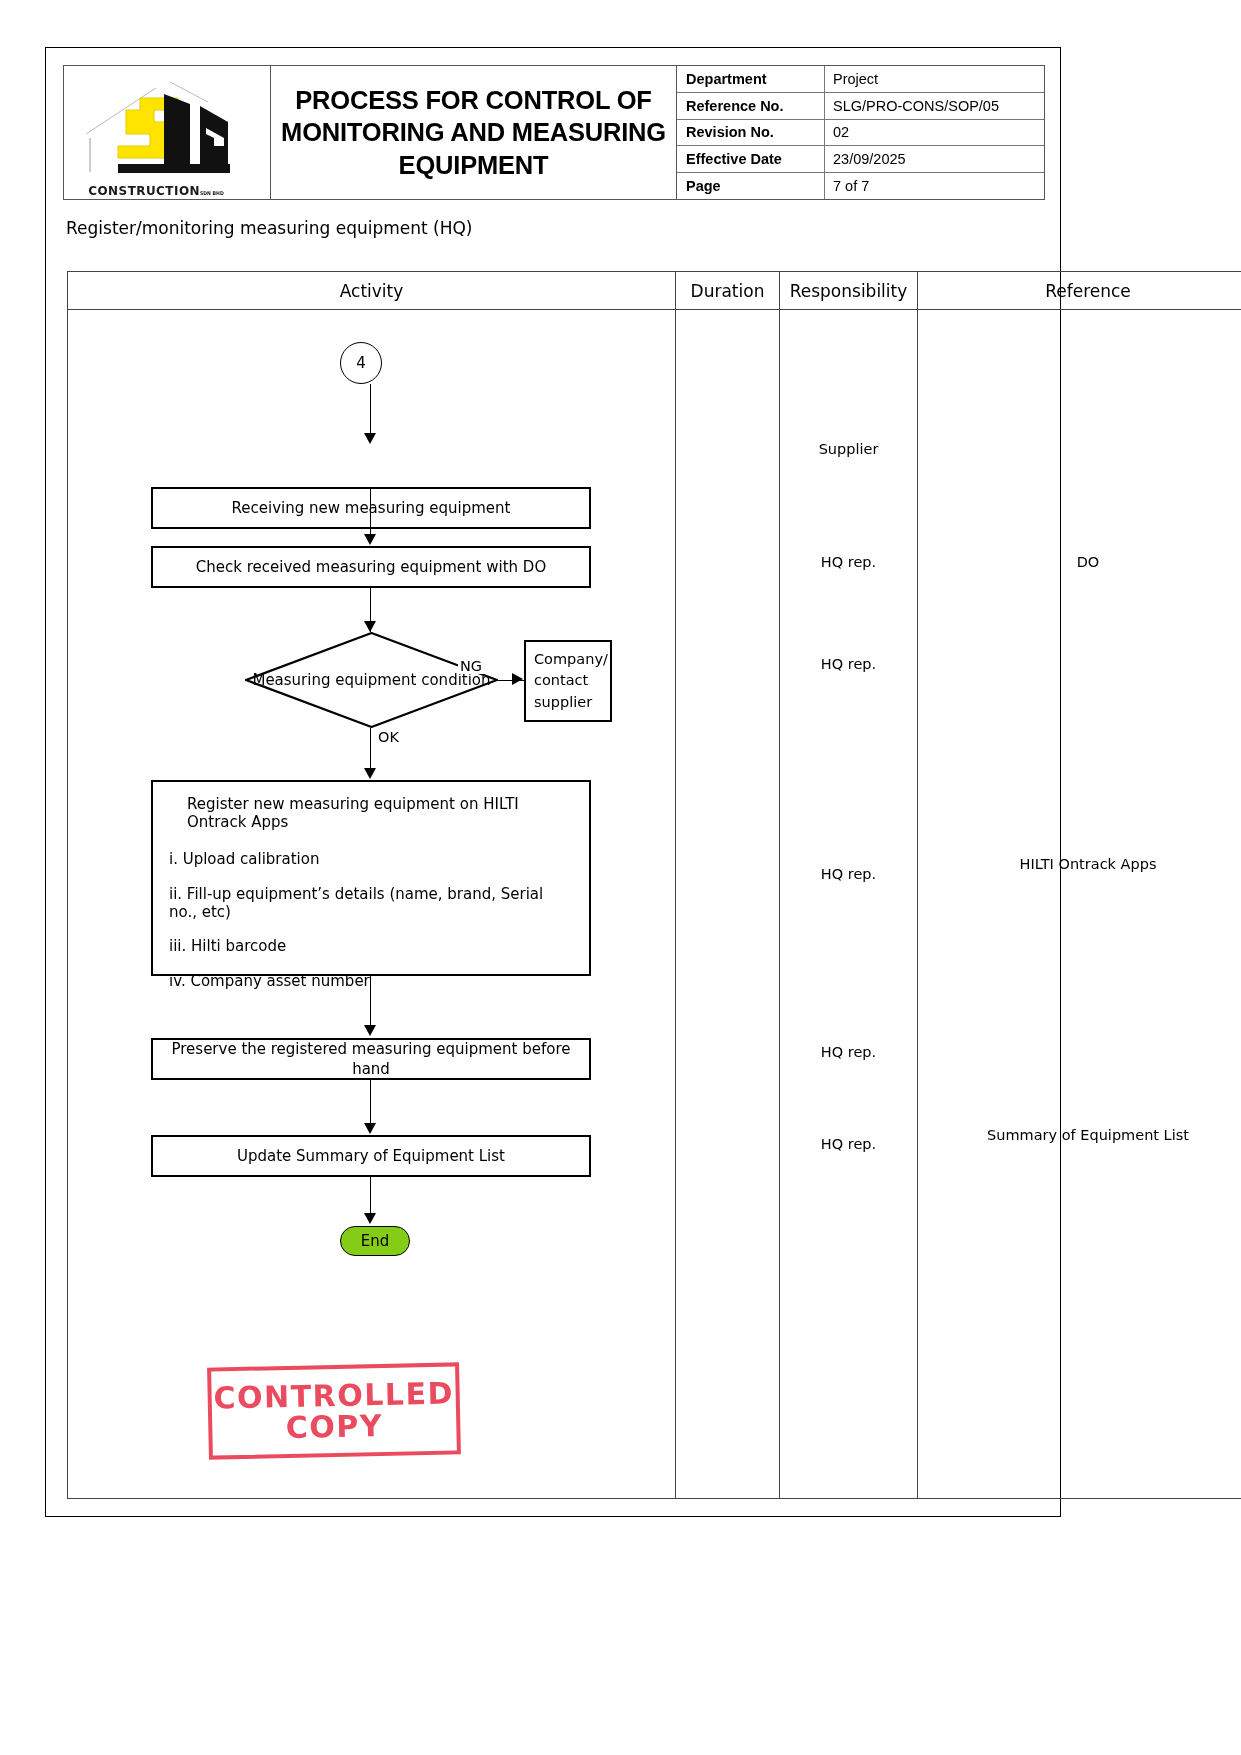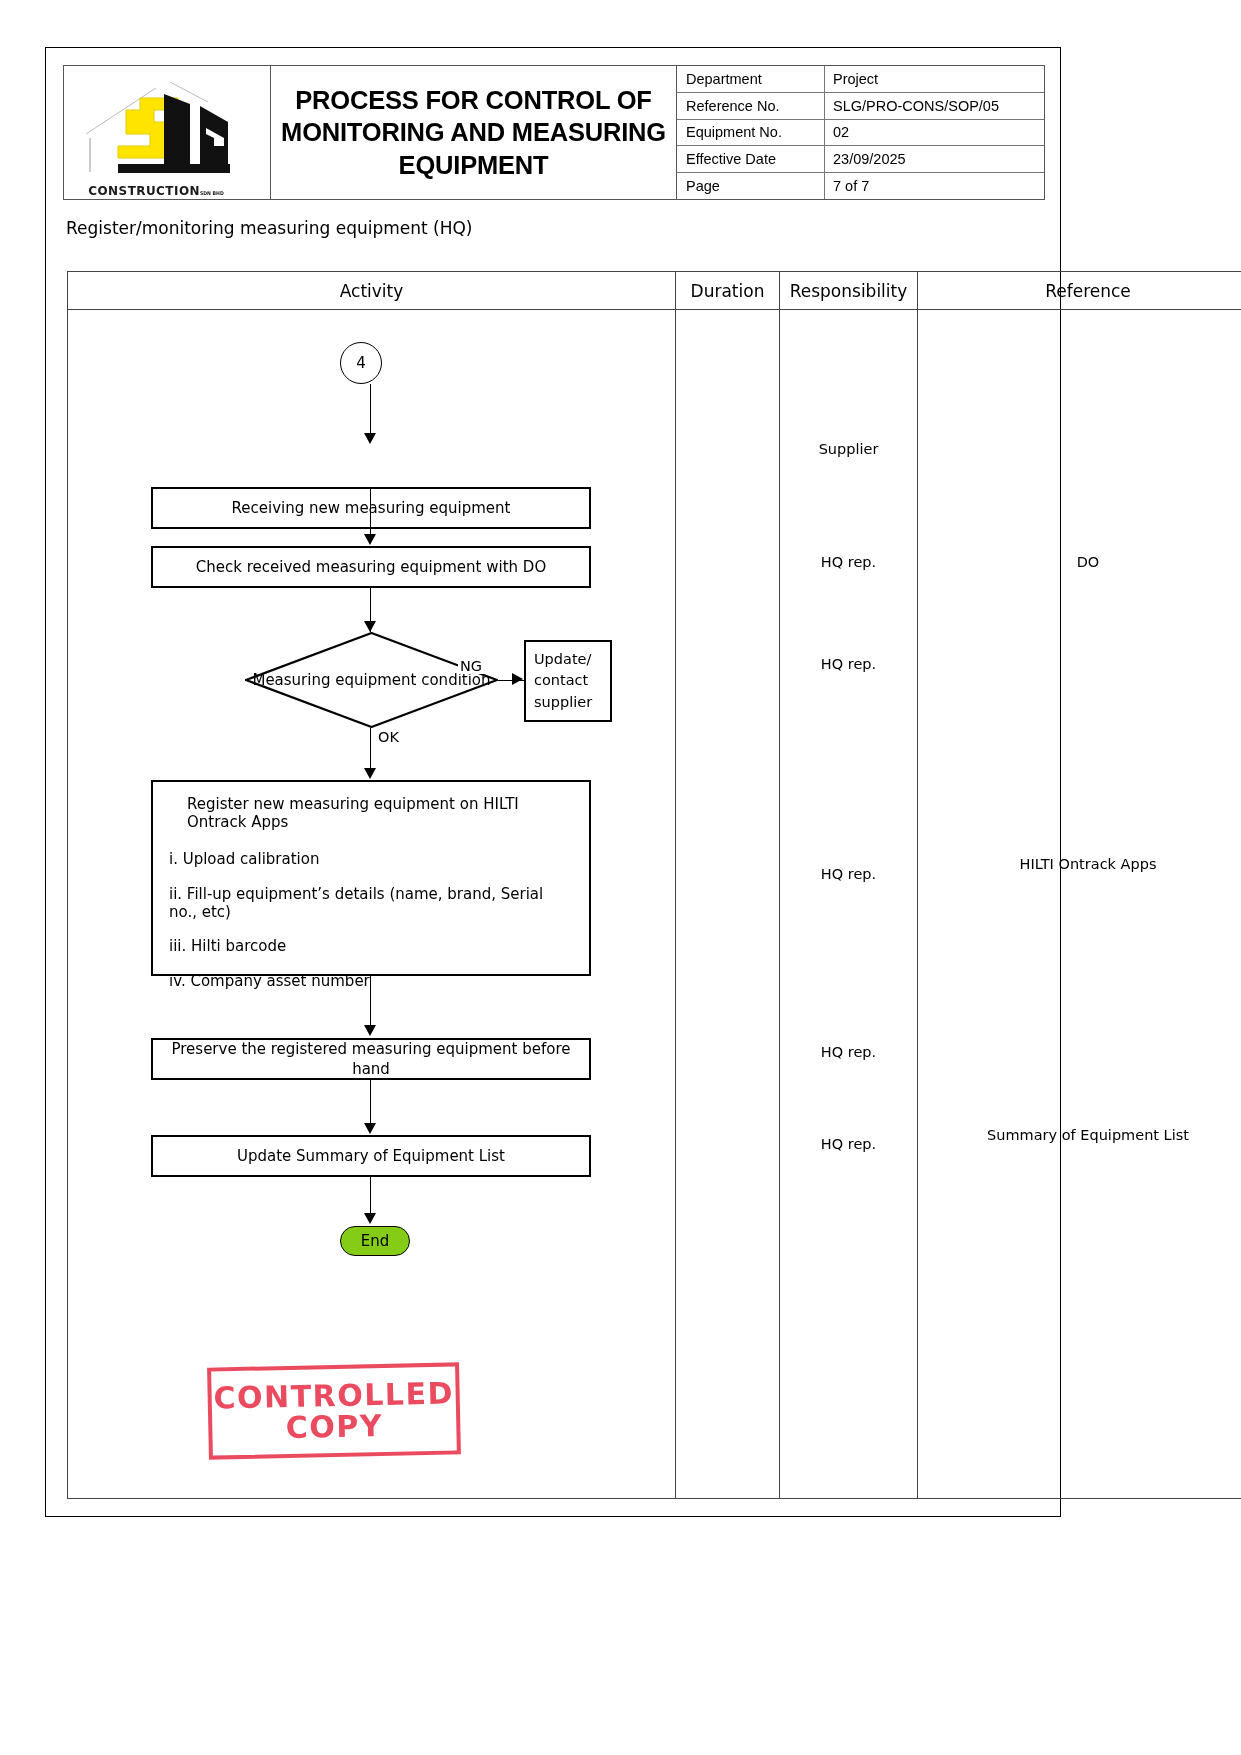--- a/index.html
+++ b/index.html
@@ -62,21 +62,21 @@
   }
   .hdr-row {
     flex: 1;
     display: flex;
     border-bottom: 1px solid #777;
   }
   .hdr-row:last-child { border-bottom: none; }
   .hdr-key {
     width: 148px;
     border-right: 1px solid #777;
-    font-weight: normal;
+    font-weight: bold;
     font-size: 14.5px;
     display: flex;
     align-items: center;
     padding-left: 9px;
   }
   .hdr-val {
     flex: 1;
     font-size: 14.5px;
     display: flex;
     align-items: center;
@@ -328,21 +328,21 @@
     <div class="hdr-meta">
       <div class="hdr-row">
         <div class="hdr-key">Department</div>
         <div class="hdr-val">Project</div>
       </div>
       <div class="hdr-row">
         <div class="hdr-key">Reference No.</div>
         <div class="hdr-val">SLG/PRO-CONS/SOP/05</div>
       </div>
       <div class="hdr-row">
-        <div class="hdr-key">Equipment No.</div>
+        <div class="hdr-key">Revision No.</div>
         <div class="hdr-val">02</div>
       </div>
       <div class="hdr-row">
         <div class="hdr-key">Effective Date</div>
         <div class="hdr-val">23/09/2025</div>
       </div>
       <div class="hdr-row">
         <div class="hdr-key">Page</div>
         <div class="hdr-val">7 of 7</div>
       </div>
@@ -389,21 +389,21 @@
             </svg>
             <div class="diamond-label">Measuring equipment condition</div>
           </div>
 
           <div class="hline" style="left:430px; top:370px; width:26px;"></div>
           <div class="edge-label" style="left:390px; top:348px;">NG</div>
           <div class="arrowhead-right" style="left:444px; top:363px;"></div>
 
           <div class="node box-inform">
             <div>
-              <span>Update/</span>
+              <span>Company/</span>
               <span>contact</span>
               <span>supplier</span>
             </div>
           </div>
 
           <div class="vline" style="top:418px; height:47px;"></div>
           <div class="edge-label" style="left:308px; top:419px;">OK</div>
           <div class="arrowhead" style="top:458px;"></div>
 
           <div class="node box-register">

